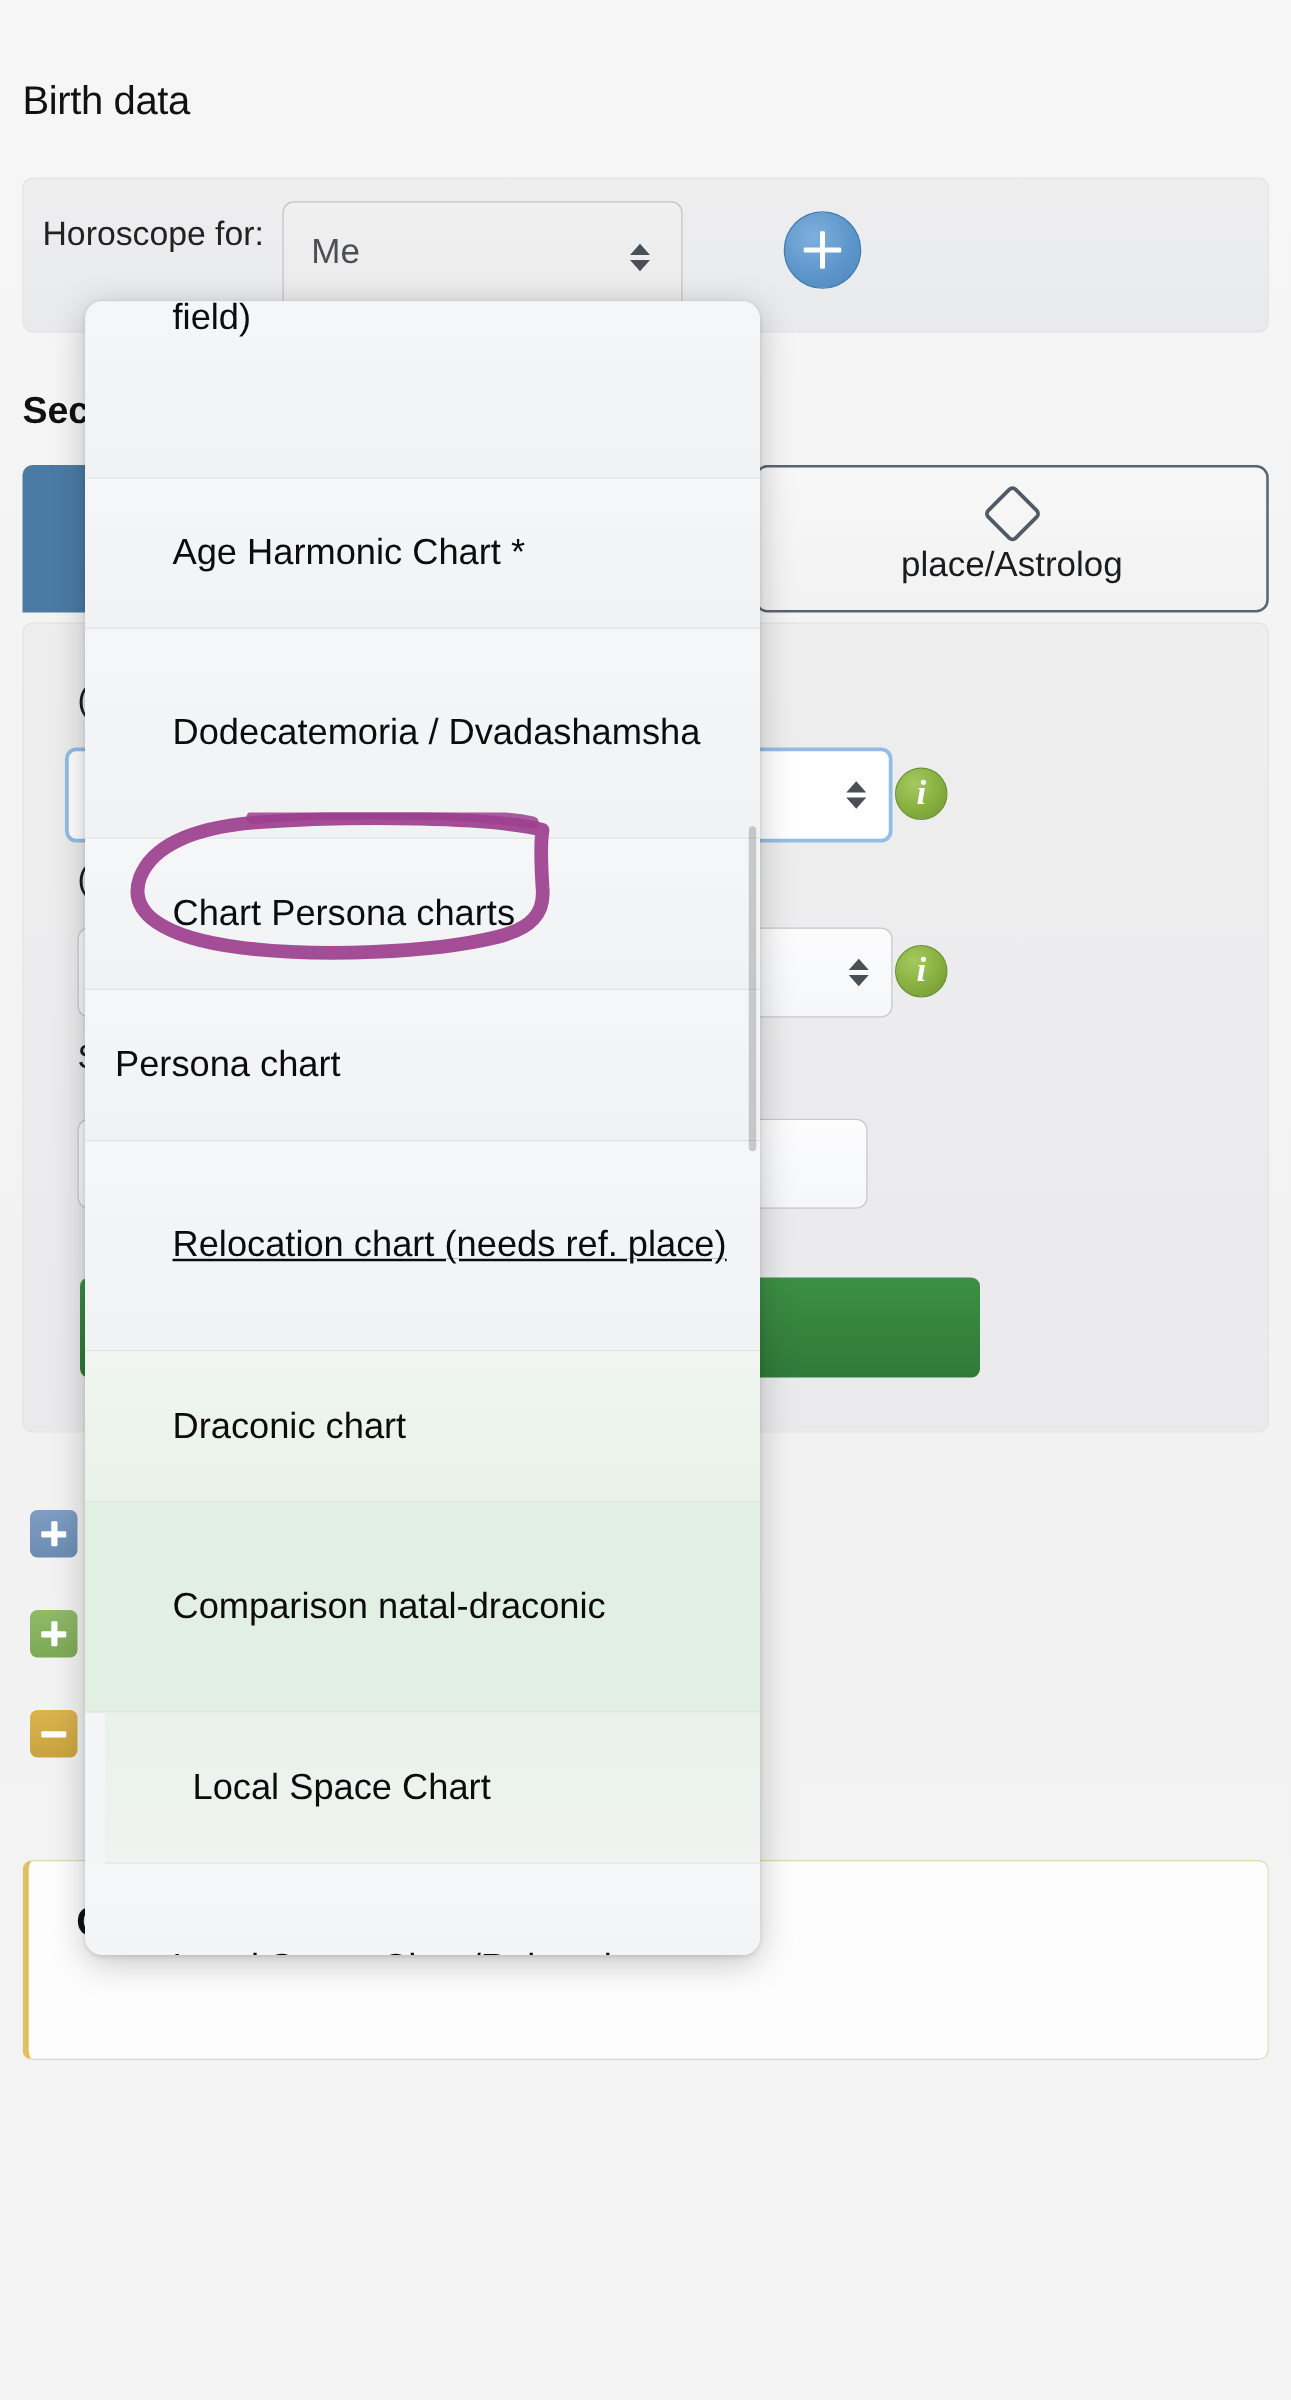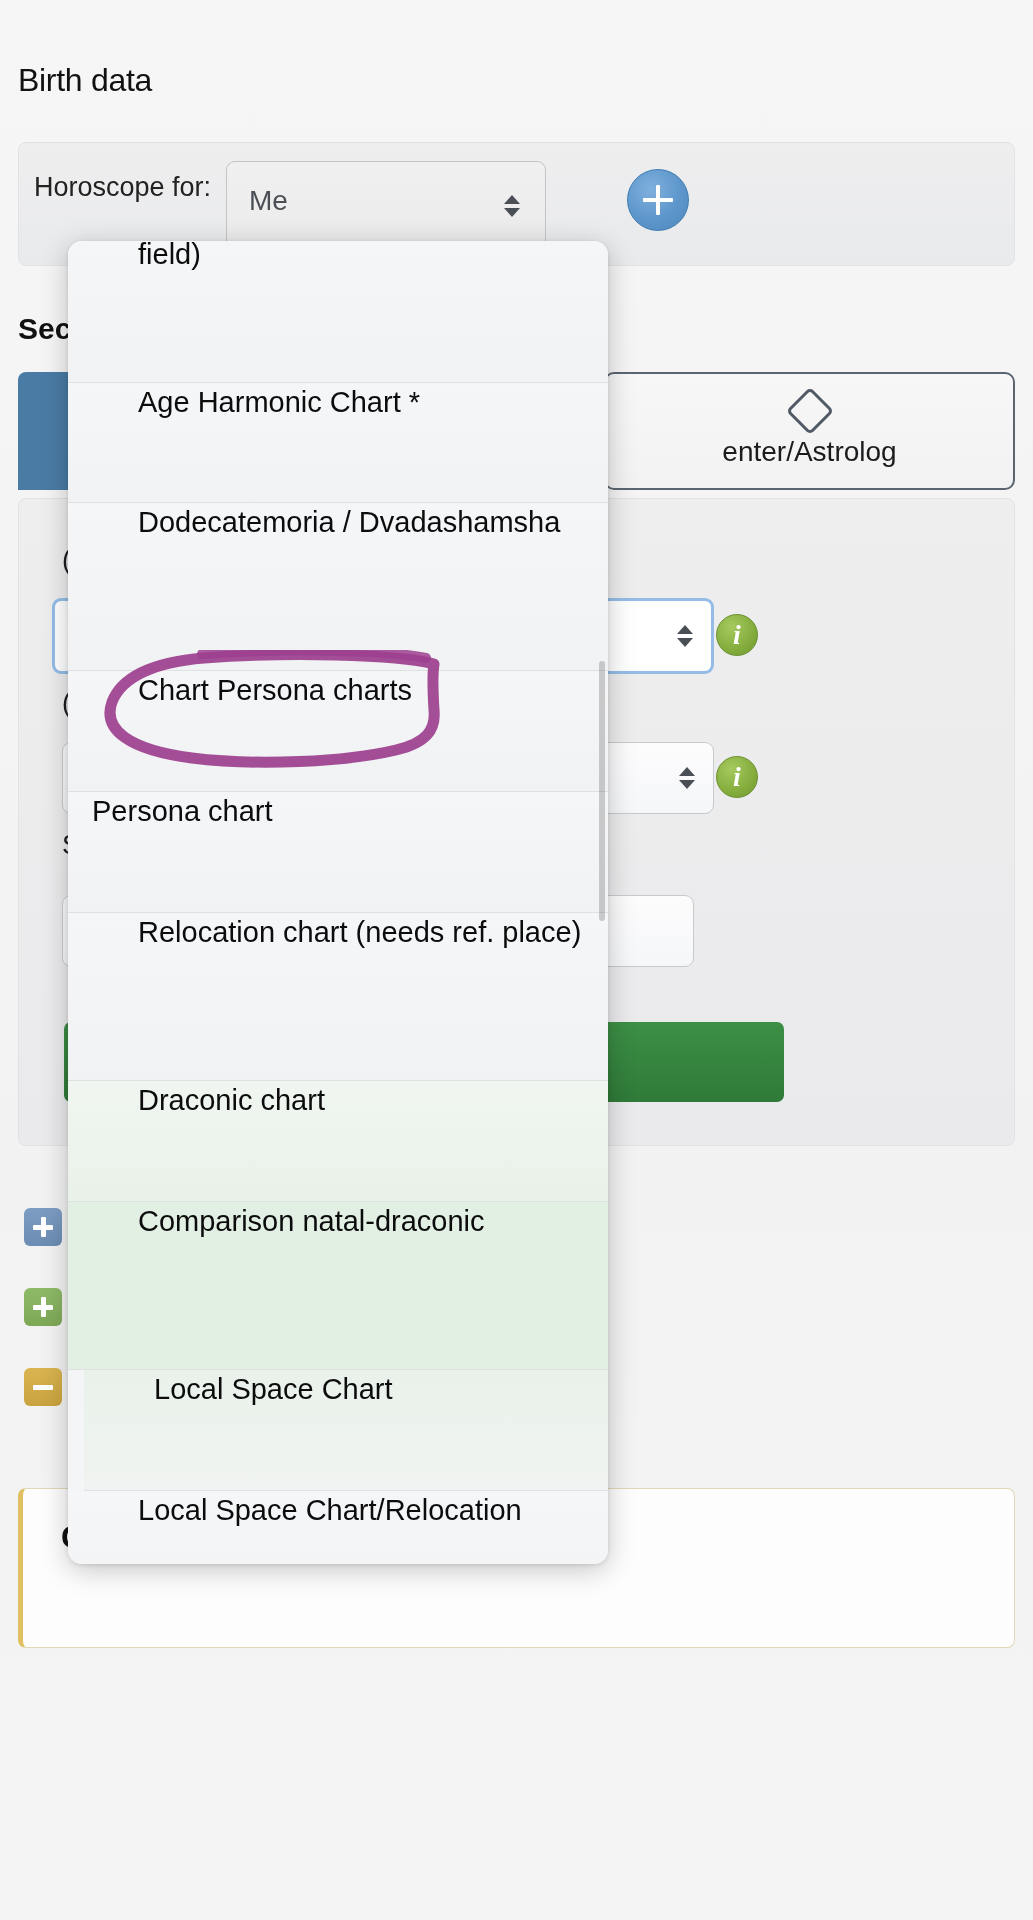--- a/index.html
+++ b/index.html
@@ -230,20 +230,21 @@
     background: #f4f5f6;
     border-radius: 14px;
     box-shadow: 0 6px 28px rgba(0,0,0,0.22), 0 1px 4px rgba(0,0,0,0.12);
     overflow: hidden;
     z-index: 50;
   }
   .dd-item {
     position: relative;
     padding: 0 22px 0 70px;
     display: flex;
+    align-items: center;
     font-size: 29px;
     color: #0c0c0d;
     line-height: 1.32;
     border-bottom: 1px solid #dfe0e2;
     background: linear-gradient(180deg,#f5f6f7 0%, #f1f2f4 100%);
   }
   .dd-item.clipped {
     align-items: flex-start;
     padding-top: 0;
   }
@@ -304,21 +305,21 @@
     </div>
 
     <div class="section-title">Sec</div>
 
     <div class="tab-blue">
       <span>R</span>
     </div>
 
     <div class="tab-right">
       <span class="diamond"></span>
-      <span class="label">enter/Astrolog</span>
+      <span class="label">place/Astrolog</span>
     </div>
 
     <div class="settings-panel"></div>
 
     <div class="fld-label" style="left:62px; top:545px;">(</div>
     <div class="fld-box focus" style="left:52px; top:598px; width:662px; height:76px;">
       <span class="fld-caret">
           <span class="up"></span>
           <span class="down"></span>
         </span>
@@ -372,21 +373,21 @@
       </div>
       <div class="dd-item" style="height: 168px;">
         <span>Dodecatemoria / Dvadashamsha</span>
       </div>
       <div class="dd-item" style="height: 121px;">
         <span>Chart Persona charts</span>
       </div>
       <div class="dd-item" style="height: 121px; padding-left: 24px;">
         <span>Persona chart</span>
       </div>
-      <div class="dd-item" style="height: 168px;">
+      <div class="dd-item" style="height: 168px; text-decoration: underline;">
         <span>Relocation chart (needs ref. place)</span>
       </div>
       <div class="dd-item green-tint" style="height: 121px;">
         <span>Draconic chart</span>
       </div>
       <div class="dd-item green-hover" style="height: 168px;">
         <span>Comparison natal-draconic</span>
       </div>
       <div class="dd-item green-fade" style="height: 121px;">
         <span>Local Space Chart</span>

